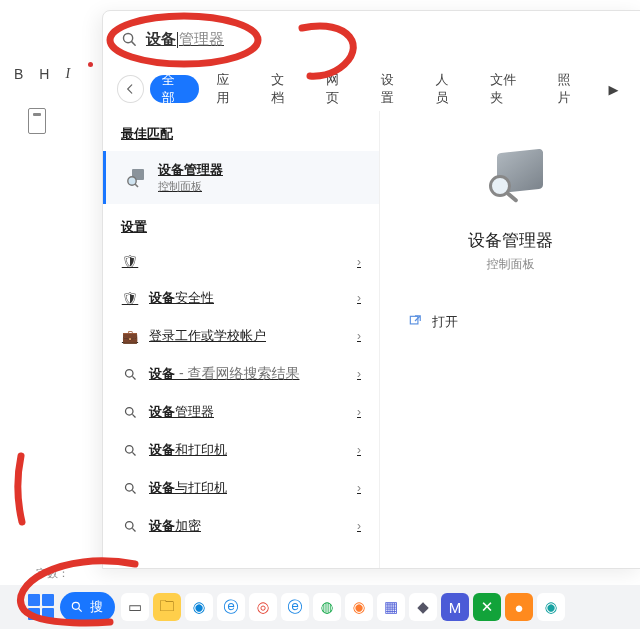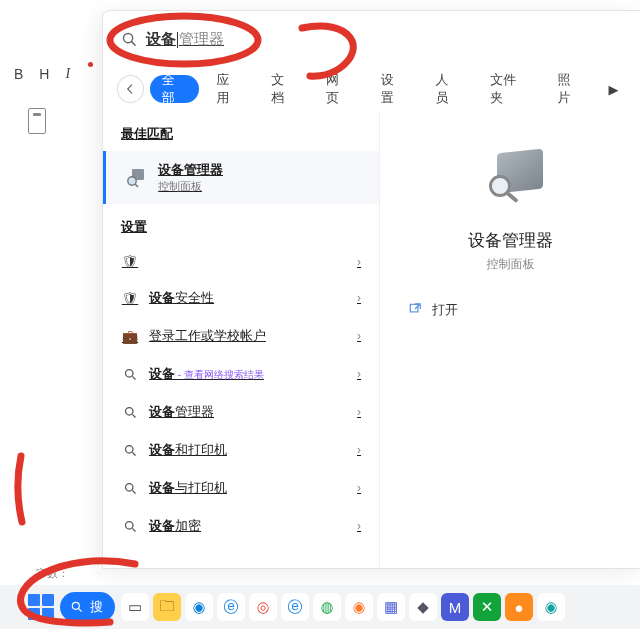--- a/index.html
+++ b/index.html
@@ -27,29 +27,29 @@
   .section-title { font-weight:600; font-size:13px; padding:14px 18px 8px; color:#1a1a1a; }
   .match { display:flex; align-items:center; gap:10px; padding:10px 18px; border-left:3px solid #1976ff; background:#f6f8fb; }
   .match .ico { width:24px; height:24px; display:flex; align-items:center; justify-content:center; }
   .match .txt .t { font-weight:600; font-size:13px; }
   .match .txt .s { font-size:11px; color:#777; }
   .row { display:flex; align-items:center; justify-content:space-between; padding:10px 18px 10px 18px; }
   .row .l { display:flex; align-items:center; gap:10px; }
   .row .l .ico { width:18px; display:flex; justify-content:center; color:#333; }
   .row .chev { color:#888; font-size:12px; }
   .row b { font-weight:600; }
-  .sub { color:#8b5cf6; font-size:10px; }
+  .sub { color:#737373; font-size:14px; }
 
   .preview-icon { width:84px; height:70px; position:relative; }
   .preview-icon .box { position:absolute; right:10px; top:6px; width:46px; height:40px; background:linear-gradient(145deg,#aeb6bd,#7c848c); border-radius:4px; transform:skewY(-6deg); }
   .preview-icon .lens { position:absolute; left:20px; top:30px; width:22px; height:22px; border:3px solid #888; border-radius:50%; background:#e8f0f6; }
   .preview-icon .handle { position:absolute; left:36px; top:50px; width:14px; height:4px; background:#888; transform:rotate(40deg); border-radius:2px; }
   .preview-title { margin-top:14px; font-size:17px; color:#222; }
   .preview-sub { margin-top:4px; font-size:12px; color:#888; }
-  .open-row { display:flex; align-items:center; gap:10px; margin-top:28px; align-self:flex-start; padding-left:28px; color:#333; font-size:13px; }
+  .open-row { display:flex; align-items:center; gap:10px; margin-top:40px; align-self:flex-start; padding-left:28px; color:#333; font-size:13px; }
   .open-row .icn { color:#5a90e0; }
 
   .taskbar { position:absolute; left:0; right:0; bottom:0; height:44px; background:#f2f3f5; display:flex; align-items:center; padding-left:28px; gap:6px; }
   .tb-start { width:26px; height:26px; display:grid; grid-template-columns:1fr 1fr; grid-template-rows:1fr 1fr; gap:2px; }
   .tb-start div { background:#2b7cff; border-radius:1px; }
   .tb-search { height:30px; background:#1976ff; color:#fff; border-radius:15px; display:flex; align-items:center; gap:6px; padding:0 12px 0 10px; font-size:13px; }
   .tb-ico { width:28px; height:28px; border-radius:6px; display:flex; align-items:center; justify-content:center; font-size:15px; }
   .wordcount { position:absolute; left:36px; bottom:48px; font-size:11px; color:#888; }
 
   

